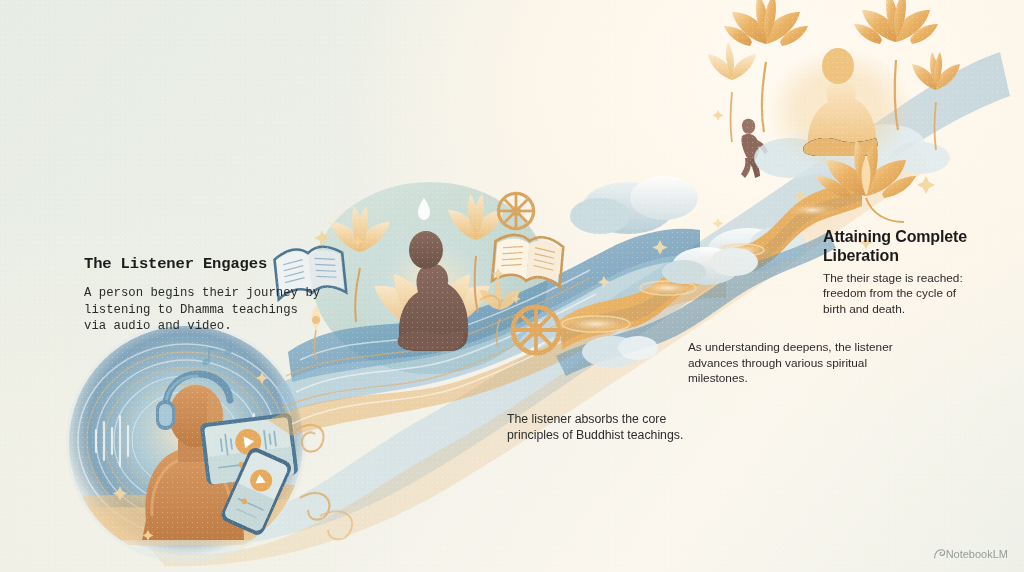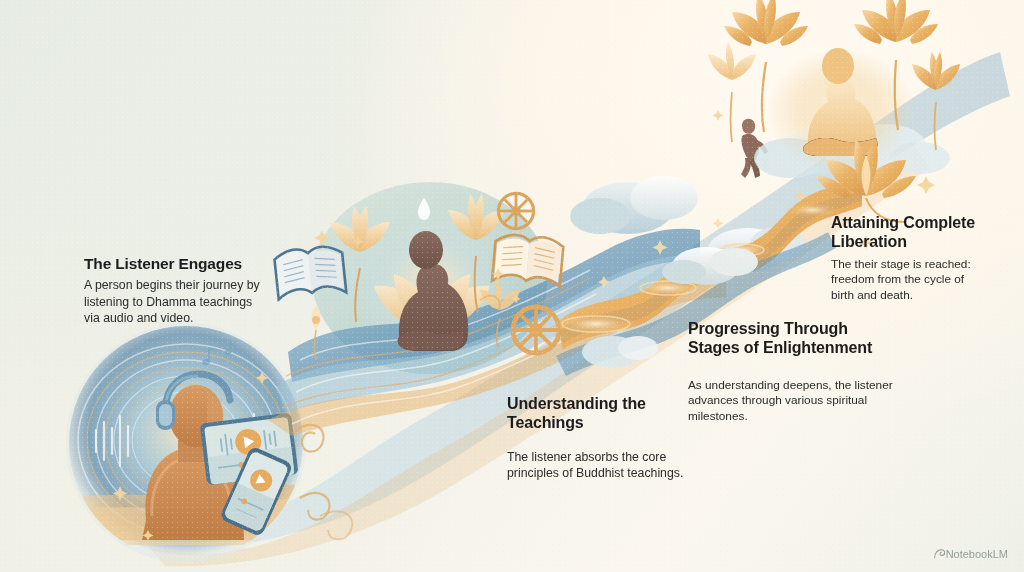--- a/index.html
+++ b/index.html
@@ -32,30 +32,30 @@
     font-size:30px;line-height:1.17;font-weight:bold;color:#1d1d1d;
     letter-spacing:-0.4px;white-space:pre-line;
   }
   .h{
     font-weight:bold;color:#1c1c1c;letter-spacing:-0.15px;
     white-space:pre-line;line-height:1.18;
   }
   .b{
     color:#2b2b2b;white-space:pre-line;line-height:1.32;
   }
-  .s1{left:84px;top:255px;width:250px;}
+  .s1{left:84px;top:255px;width:250px;font-family:Liberation Mono, monospace;}
   .s1 .h{font-size:15.5px;}
-  .s1 .b{font-size:12.3px;margin-top:4px;}
+  .s1 .b{font-size:12.3px;margin-top:12px;}
   .s2{left:507px;top:395px;width:240px;}
   .s2 .h{font-size:16px;}
   .s2 .b{font-size:12.3px;margin-top:16px;}
   .s3{left:688px;top:320px;width:235px;}
   .s3 .h{font-size:16px;}
   .s3 .b{font-size:11.8px;margin-top:20px;}
-  .s4{left:823px;top:214px;width:190px;margin-left:8px;}
+  .s4{left:823px;top:228px;width:190px;}
   .s4 .h{font-size:16px;}
   .s4 .b{font-size:11.8px;margin-top:5px;}
 
   
   .wm{
     position:absolute;right:16px;bottom:12px;
     display:flex;align-items:center;
     color:#8e9690;font-size:11px;opacity:.92;
   }
   .wm svg{display:block;}
@@ -559,29 +559,25 @@
 
 
   <div class="tblock s1">
     <div class="h">The Listener Engages</div>
     <div class="b">A person begins their journey by
 listening to Dhamma teachings
 via audio and video.</div>
   </div>
 
   <div class="tblock s2">
-    <div class="h">Understanding the
-Teachings</div>
     <div class="b">The listener absorbs the core
 principles of Buddhist teachings.</div>
   </div>
 
   <div class="tblock s3">
-    <div class="h">Progressing Through
-Stages of Enlightenment</div>
     <div class="b">As understanding deepens, the listener
 advances through various spiritual
 milestones.</div>
   </div>
 
   <div class="tblock s4">
     <div class="h">Attaining Complete
 Liberation</div>
     <div class="b">The their stage is reached:
 freedom from the cycle of

